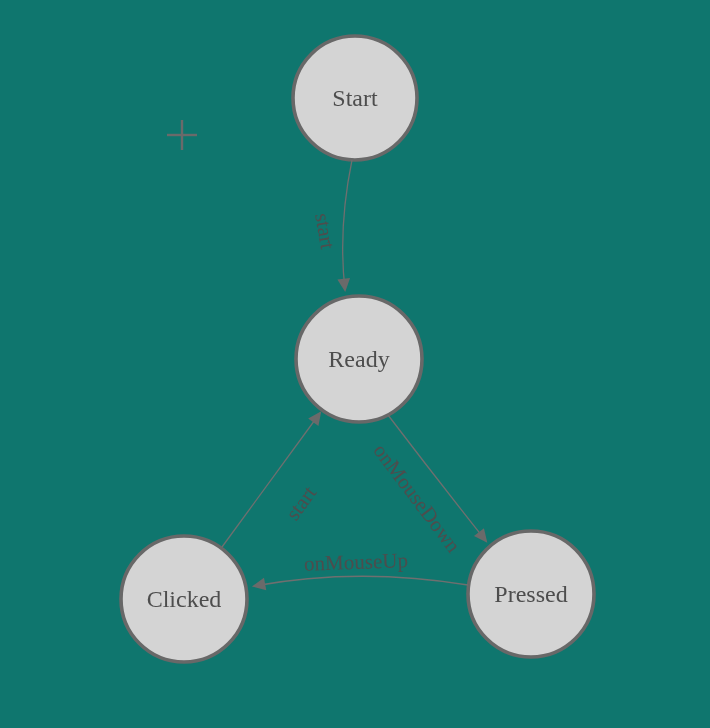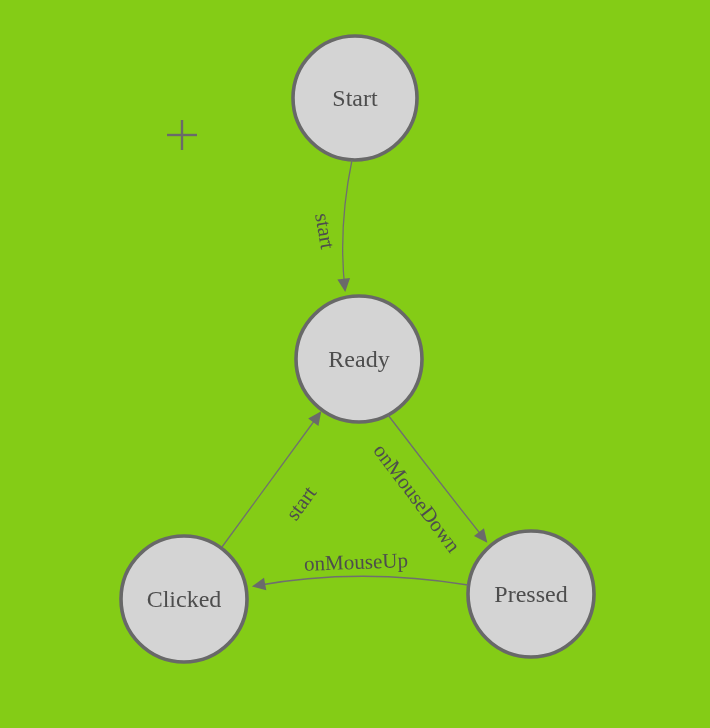--- a/index.html
+++ b/index.html
@@ -7,21 +7,21 @@
     padding: 0;
     background: #ffffff;
     width: 710px;
     height: 728px;
     overflow: hidden;
   }
   .stage {
     position: relative;
     width: 710px;
     height: 728px;
-    background: #84cc16;
+    background: #0f766e;
   }
   svg { display: block; }
   .node {
     stroke-width: 3.6px;
   }
   .node-label {
     font-family: "Liberation Serif", "DejaVu Serif", serif;
     font-size: 24px;
     text-anchor: middle;
   }

